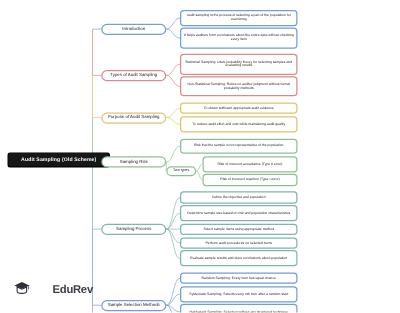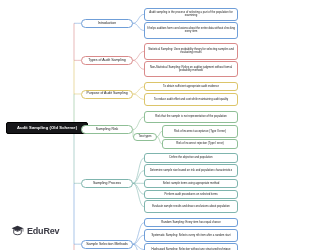--- a/index.html
+++ b/index.html
@@ -45,21 +45,21 @@
   
   .c-blue   {border-color:#6f9ed8;}
   .c-red    {border-color:#d98a8a;}
   .c-yellow {border-color:#dcc56a;}
   .c-green  {border-color:#8fbf96;}
   .c-teal   {border-color:#7fb5ae;}
 
   svg.wires{position:absolute;inset:0;width:240px;height:250px;overflow:visible;}
 
   
-  .logo{position:absolute;left:11px;top:224px;display:flex;align-items:center;gap:3px;}
+  .logo{position:absolute;left:11px;top:224px;display:flex;align-items:center;gap:18px;}
   .logo-text{font-size:9px;color:#3c3c46;font-weight:bold;letter-spacing:-.2px;}
 </style>
 </head>
 <body>
 
 <div id="map">
   <svg class="wires" id="wires">
       <path d="M133,23.275000000000002 C138.5,23.275000000000002 138.5,14.375 144,14.375" fill="none" stroke="#6f9ed8" stroke-width="0.55"></path>
       <path d="M133,23.275000000000002 C138.5,23.275000000000002 138.5,30.450000000000003 144,30.450000000000003" fill="none" stroke="#6f9ed8" stroke-width="0.55"></path>
       <path d="M133,60.35000000000001 C138.5,60.35000000000001 138.5,51.45000000000001 144,51.45000000000001" fill="none" stroke="#d98a8a" stroke-width="0.55"></path>

